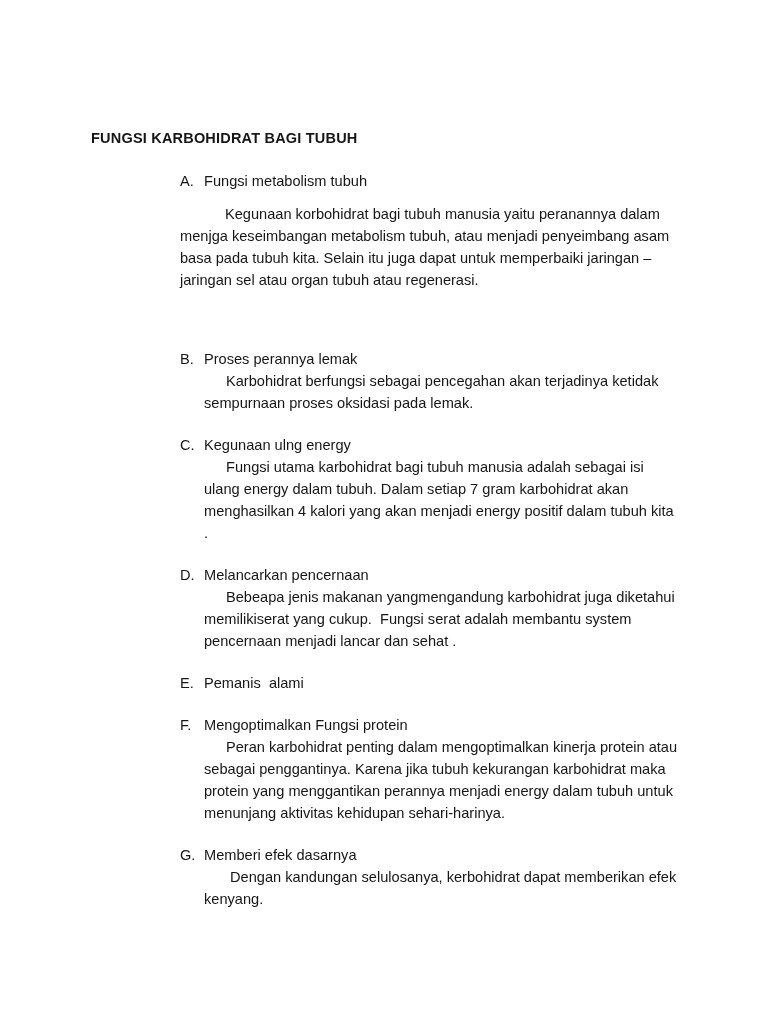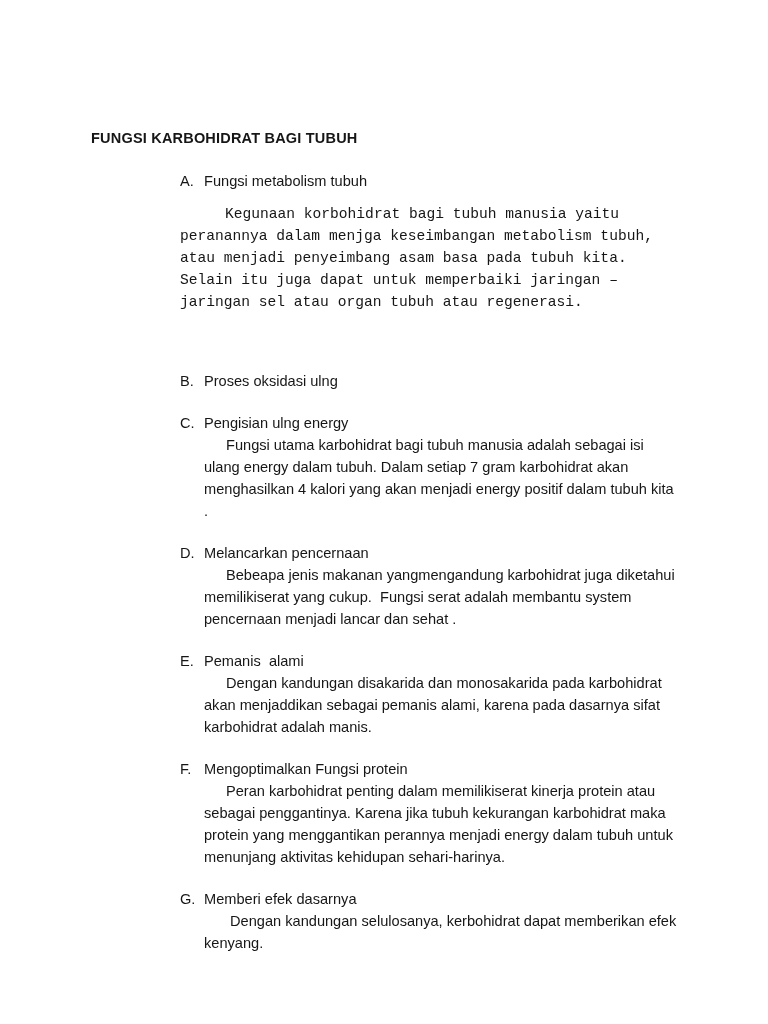--- a/index.html
+++ b/index.html
@@ -47,21 +47,20 @@
   }
   .sec-title { white-space: pre-wrap; }
   .sec-body {
     margin: 0 0 0 24px;
     text-indent: 22px;
     white-space: pre-wrap;
   }
   .section-a .sec-body {
     margin: 11px 0 0 0;
     text-indent: 45px;
-    font-family: Liberation Mono, monospace;
   }
 </style>
 </head>
 <body>
 
 <div class="page">
 
   <div class="doc-title">FUNGSI KARBOHIDRAT BAGI TUBUH</div>
 
   <div class="content">
@@ -70,54 +69,54 @@
       <div class="sec-head">
         <span class="sec-label">A.</span>
         <span class="sec-title">Fungsi metabolism tubuh</span>
       </div>
       <p class="sec-body">Kegunaan korbohidrat bagi tubuh manusia yaitu peranannya dalam menjga keseimbangan metabolism tubuh, atau menjadi penyeimbang asam basa pada tubuh kita. Selain itu juga dapat untuk memperbaiki jaringan –jaringan sel atau organ tubuh atau regenerasi.</p>
     </div>
 
     <div class="section section-gap-large">
       <div class="sec-head">
         <span class="sec-label">B.</span>
-        <span class="sec-title">Proses oksidasi ulng</span>
+        <span class="sec-title">Proses perannya lemak</span>
       </div>
+      <p class="sec-body">Karbohidrat berfungsi sebagai pencegahan akan terjadinya ketidak sempurnaan proses oksidasi pada lemak.</p>
     </div>
 
     <div class="section">
       <div class="sec-head">
         <span class="sec-label">C.</span>
-        <span class="sec-title">Pengisian ulng energy</span>
+        <span class="sec-title">Kegunaan ulng energy</span>
       </div>
       <p class="sec-body">Fungsi utama karbohidrat bagi tubuh manusia adalah sebagai isi ulang energy dalam tubuh. Dalam setiap 7 gram karbohidrat akan menghasilkan 4 kalori yang akan menjadi energy positif dalam tubuh kita .</p>
     </div>
 
     <div class="section">
       <div class="sec-head">
         <span class="sec-label">D.</span>
         <span class="sec-title">Melancarkan pencernaan</span>
       </div>
       <p class="sec-body">Bebeapa jenis makanan yangmengandung karbohidrat juga diketahui memilikiserat yang cukup.  Fungsi serat adalah membantu system pencernaan menjadi lancar dan sehat .</p>
     </div>
 
     <div class="section">
       <div class="sec-head">
         <span class="sec-label">E.</span>
         <span class="sec-title">Pemanis  alami</span>
       </div>
-      <p class="sec-body">Dengan kandungan disakarida dan monosakarida pada karbohidrat akan menjaddikan sebagai pemanis alami, karena pada dasarnya sifat karbohidrat adalah manis.</p>
     </div>
 
     <div class="section">
       <div class="sec-head">
         <span class="sec-label">F.</span>
         <span class="sec-title">Mengoptimalkan Fungsi protein</span>
       </div>
-      <p class="sec-body">Peran karbohidrat penting dalam memilikiserat kinerja protein atau sebagai penggantinya. Karena jika tubuh kekurangan karbohidrat maka protein yang menggantikan perannya menjadi energy dalam tubuh untuk menunjang aktivitas kehidupan sehari-harinya.</p>
+      <p class="sec-body">Peran karbohidrat penting dalam mengoptimalkan kinerja protein atau sebagai penggantinya. Karena jika tubuh kekurangan karbohidrat maka protein yang menggantikan perannya menjadi energy dalam tubuh untuk menunjang aktivitas kehidupan sehari-harinya.</p>
     </div>
 
     <div class="section">
       <div class="sec-head">
         <span class="sec-label">G.</span>
         <span class="sec-title">Memberi efek dasarnya</span>
       </div>
       <p class="sec-body"> Dengan kandungan selulosanya, kerbohidrat dapat memberikan efek kenyang.</p>
     </div>
 

